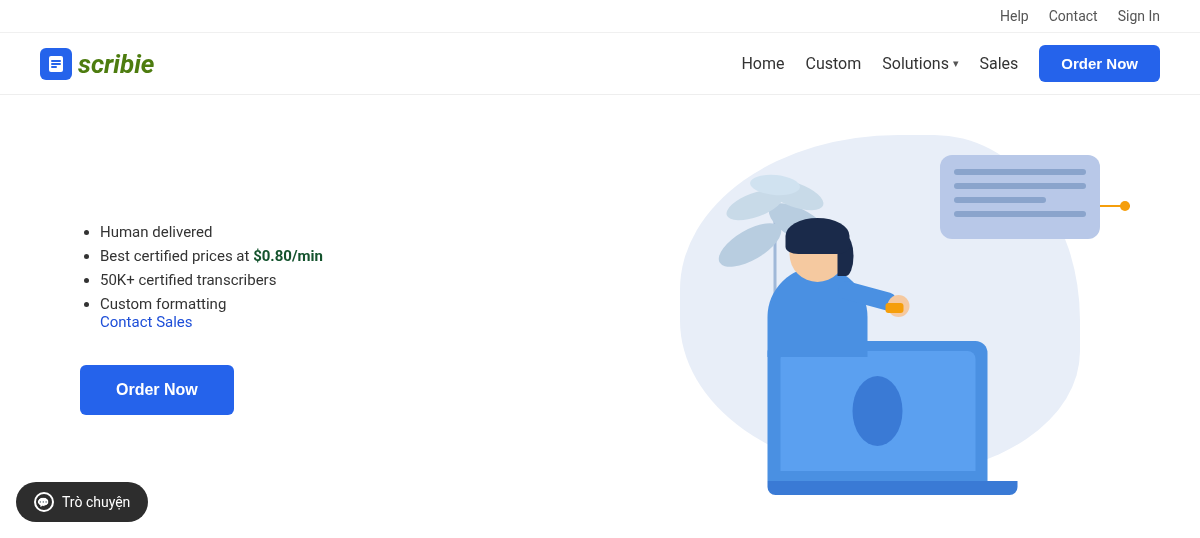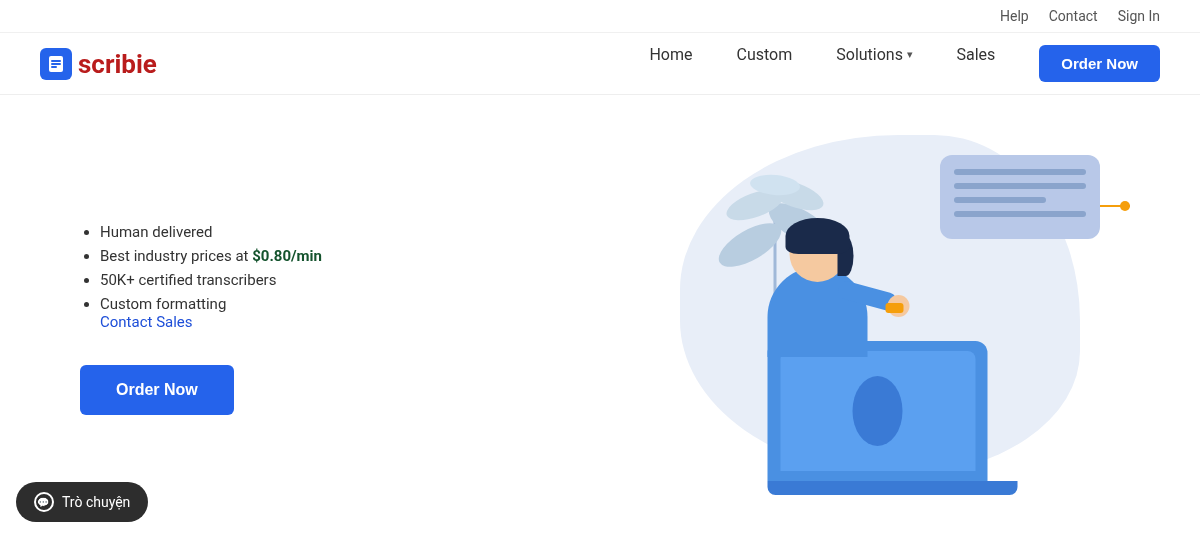--- a/index.html
+++ b/index.html
@@ -39,26 +39,27 @@
       background: #2563eb;
       border-radius: 6px;
       display: flex;
       align-items: center;
       justify-content: center;
     }
     .logo-icon svg { width: 20px; height: 20px; }
     .logo-text {
       font-size: 26px;
       font-weight: 700;
-      color: #b91c1c;
+      color: #4d7c0f;
+      font-style: italic;
     }
     .nav-links {
       display: flex;
-      align-items: flex-start;
-      gap: 44px;
+      align-items: center;
+      gap: 21px;
     }
     .nav-links a {
       text-decoration: none;
       color: #333;
       font-size: 16px;
     }
     .nav-solutions {
       display: flex;
       align-items: center;
       gap: 4px;
@@ -276,21 +277,21 @@
 </nav>
 
 <section class="hero">
   <div class="hero-left">
 
     <ul class="hero-bullets">
       <li>
         <span>Human delivered</span>
       </li>
       <li>
-        <span>Best industry prices at </span><span class="price-highlight">$0.80/min</span>
+        <span>Best certified prices at </span><span class="price-highlight">$0.80/min</span>
       </li>
       <li>
         <span>50K+ certified transcribers</span>
       </li>
       <li>
         <span>Custom formatting</span><br>
         <a class="contact-sales">Contact Sales</a>
       </li>
     </ul>
 

